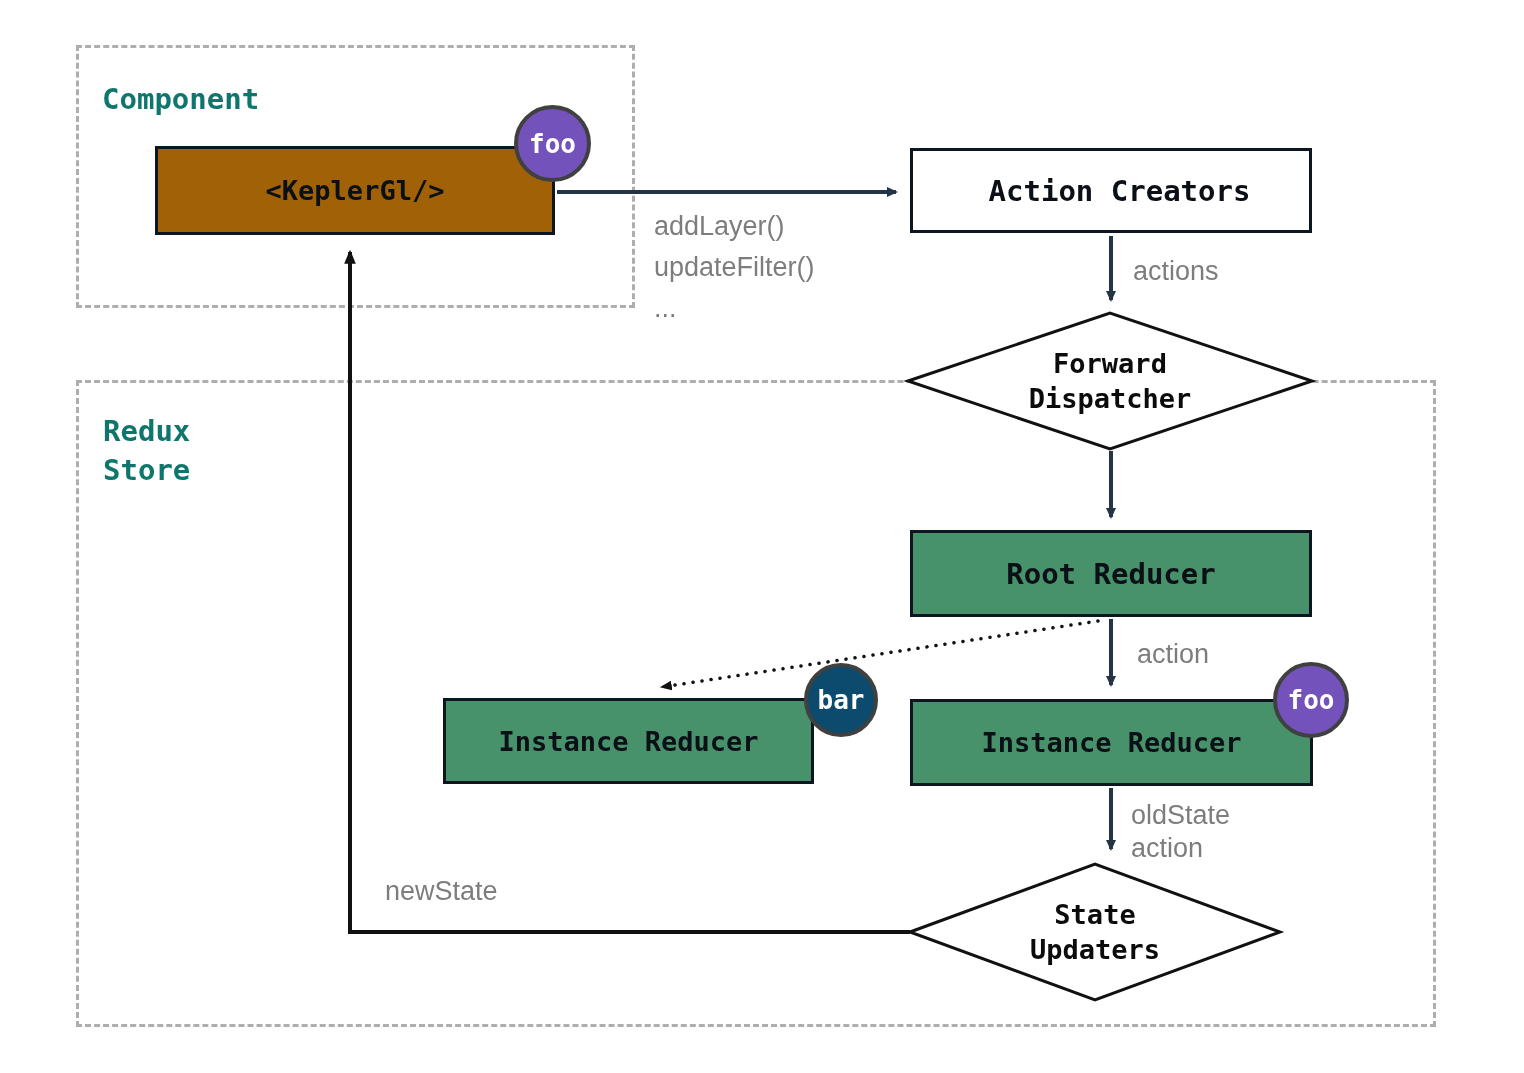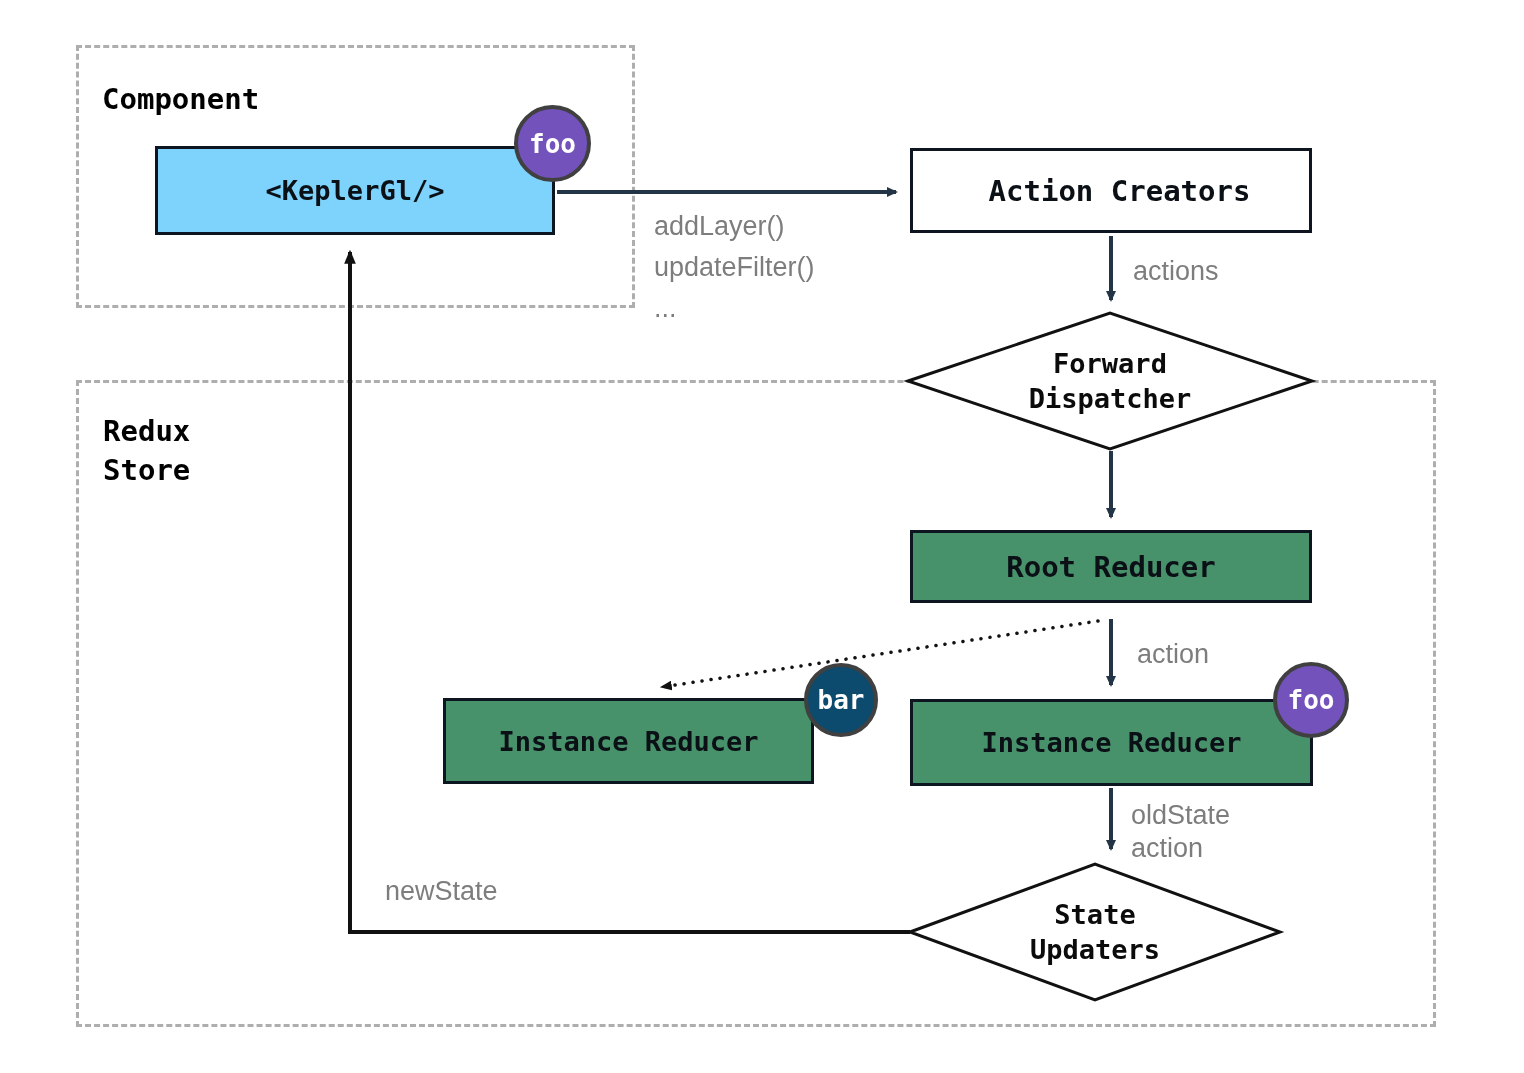--- a/index.html
+++ b/index.html
@@ -20,21 +20,21 @@
     border: 3px dashed #aeaeae;
     background: transparent;
     box-sizing: border-box;
   }
   .group-title {
     position: absolute;
     font-family: "DejaVu Sans Mono", monospace;
     font-weight: bold;
     font-size: 29px;
     line-height: 39px;
-    color: #000000;
+    color: #0f766e;
     white-space: pre;
   }
   svg.overlay {
     position: absolute;
     left: 0; top: 0;
     width: 1524px;
     height: 1073px;
   }
   .node {
     position: absolute;
@@ -42,21 +42,21 @@
     border: 3px solid #0d1520;
     display: flex;
     align-items: center;
     justify-content: center;
     font-family: "DejaVu Sans Mono", monospace;
     font-weight: bold;
     font-size: 27px;
     color: #0b1016;
     text-align: center;
   }
-  .node.blue  { background: #7dd3fc; text-align: center; }
+  .node.blue  { background: #a16207; text-align: center; }
   .node.green { background: #48926b; }
   .node.white { background: #ffffff; }
   .diamond-label {
     position: absolute;
     display: flex;
     flex-direction: column;
     align-items: center;
     justify-content: center;
     font-family: "DejaVu Sans Mono", monospace;
     font-weight: bold;
@@ -133,21 +133,21 @@
   <div class="group-title" style="left:103px; top:412px;"><span>Redux</span><br><span>Store</span></div>
 
   <div class="node blue" style="left:155px; top:146px; width:400px; height:89px;">
     <span>&lt;KeplerGl/&gt;</span>
   </div>
 
   <div class="node white" style="left:910px; top:148px; width:402px; height:85px; font-size:29px;padding-left:17px;">
     <span>Action Creators</span>
   </div>
 
-  <div class="node green" style="left:910px; top:530px; width:402px; height:73px; font-size:29px;">
+  <div class="node green" style="left:910px; top:530px; width:402px; height:87px; font-size:29px;">
     <span>Root Reducer</span>
   </div>
 
   <div class="node green" style="left:443px; top:698px; width:371px; height:86px;">
     <span>Instance Reducer</span>
   </div>
 
   <div class="node green" style="left:910px; top:699px; width:403px; height:87px;">
     <span>Instance Reducer</span>
   </div>

